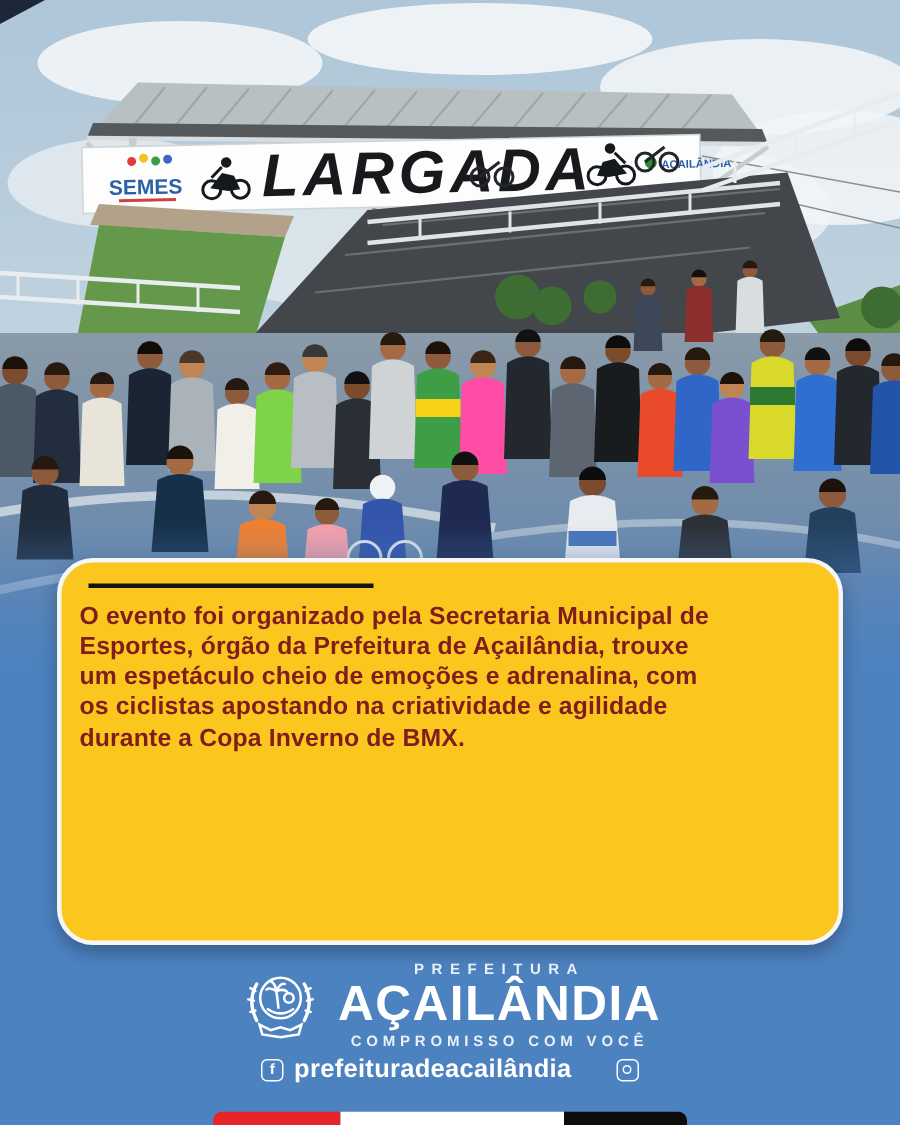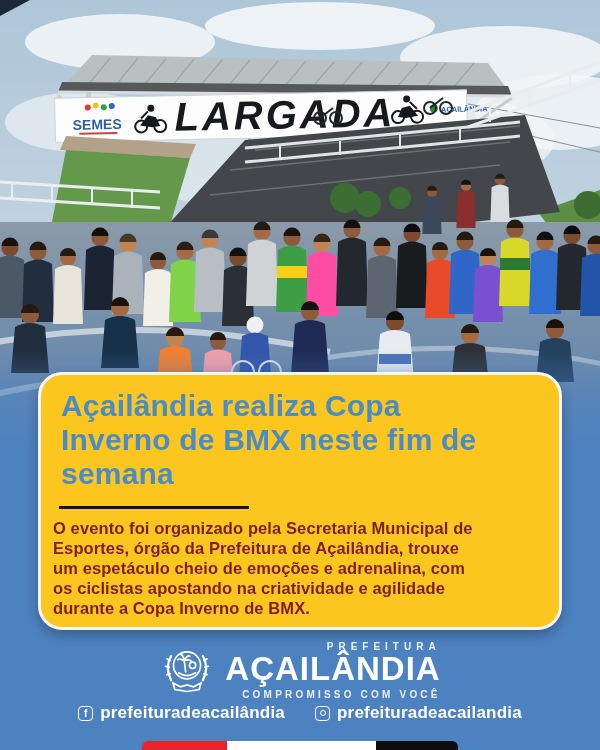--- a/index.html
+++ b/index.html
@@ -25,21 +25,21 @@
   .divider{width:190px;height:3px;background:#141414;margin:14px 0 0 18px;}
   .card p{
     margin:9px 12px 0 12px;text-align:left;
     font-size:16.5px;line-height:1.22;font-weight:700;color:#7f1d1d;
     white-space:pre-line;letter-spacing:.1px;
   }
 
   
   .logo-row{position:absolute;top:641px;left:0;width:100%;
     display:flex;justify-content:center;align-items:center;gap:10px;}
-  .logo-text{display:flex;flex-direction:column;align-items:flex-end;color:#fff;}
+  .logo-text{display:flex;flex-direction:column;align-items:center;color:#fff;}
   .logo-top{font-size:10px;font-weight:700;letter-spacing:5px;color:#e9f0f7;}
   .logo-main{font-size:33px;font-weight:700;letter-spacing:1px;line-height:1.05;color:#fff;}
   .logo-tagline{font-size:10px;font-weight:700;letter-spacing:3.2px;color:#e9f0f7;margin-top:2px;}
 
   .social-row{position:absolute;top:703px;left:0;width:100%;
     display:flex;justify-content:center;align-items:center;gap:30px;color:#fff;}
   .social-item{display:flex;align-items:center;gap:7px;}
   .social-item .handle{font-size:17px;font-weight:700;letter-spacing:.2px;}
   .sicon{
     width:15px;height:15px;border:1.6px solid #fff;border-radius:4px;
@@ -373,23 +373,20 @@
             <path d="M-9 -2 A9 9 0 0 1 9 -2 Z" fill="#1c120a"></path>
             <path d="M-15 12 Q0 4 15 12 L19 52 L-19 52 Z" fill="#23405e"></path>
           </g>
       </g>
 
       <rect y="350" width="600" height="95" fill="url(#fade)"></rect>
     </svg>
   </div>
 
   <section class="card">
-    <h1>Açailândia realiza Copa
-Inverno de BMX neste fim de
-semana</h1>
     <div class="divider"></div>
     <p>O evento foi organizado pela Secretaria Municipal de
 Esportes, órgão da Prefeitura de Açailândia, trouxe
 um espetáculo cheio de emoções e adrenalina, com
 os ciclistas apostando na criatividade e agilidade
 durante a Copa Inverno de BMX.</p>
   </section>
 
   <div class="logo-row">
     <svg width="56" height="56" viewBox="0 0 60 60">
@@ -414,21 +411,20 @@
 
   <div class="social-row">
     <div class="social-item">
       <span class="sicon">f</span>
       <span class="handle">prefeituradeacailândia</span>
     </div>
     <div class="social-item">
       <span class="sicon">
           <span class="ig-dot"></span>
         </span>
-      <span class="handle">prefeituradeacailandia</span>
     </div>
   </div>
 
   <div class="flag-bar">
     <div class="flag-red"></div>
     <div class="flag-white"></div>
     <div class="flag-blackseg"></div>
   </div>
 
 </div>

